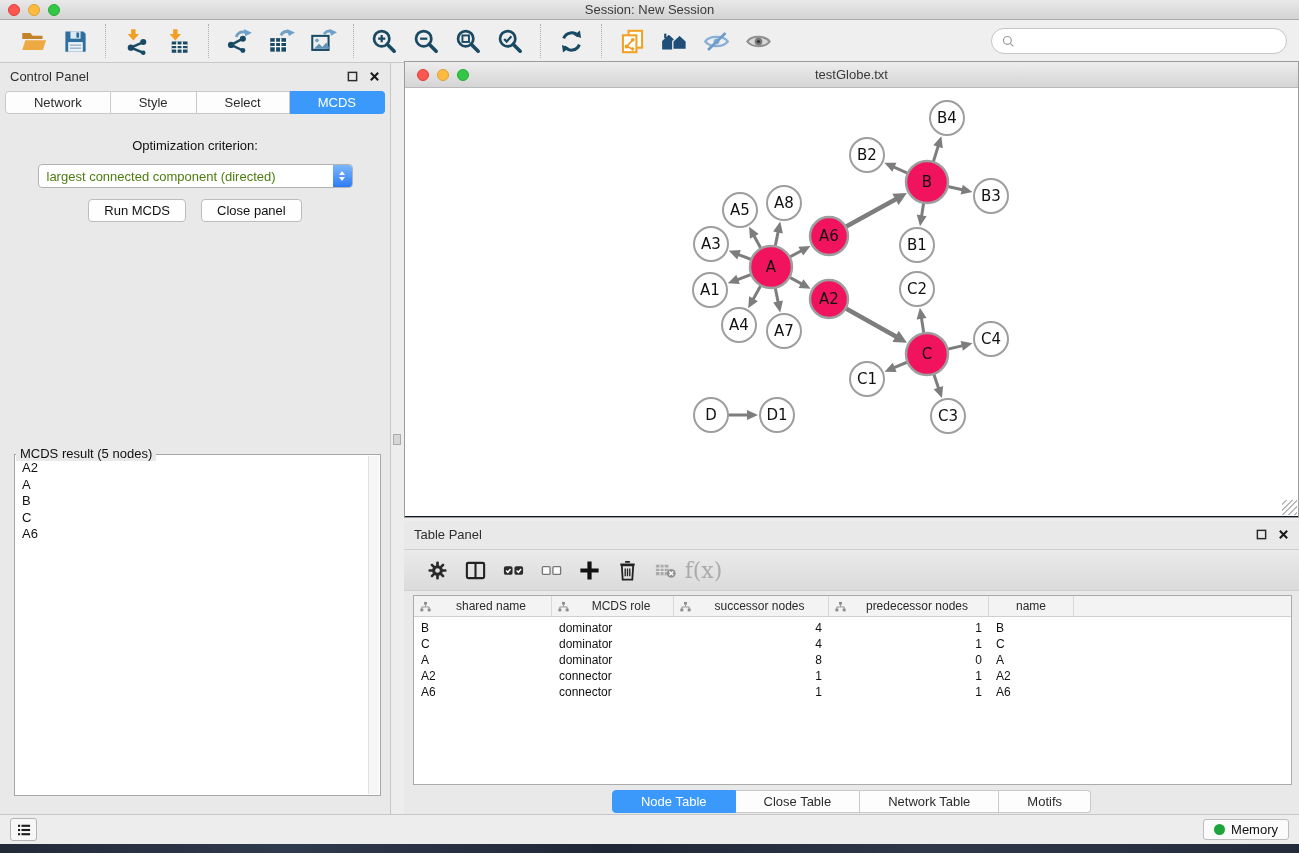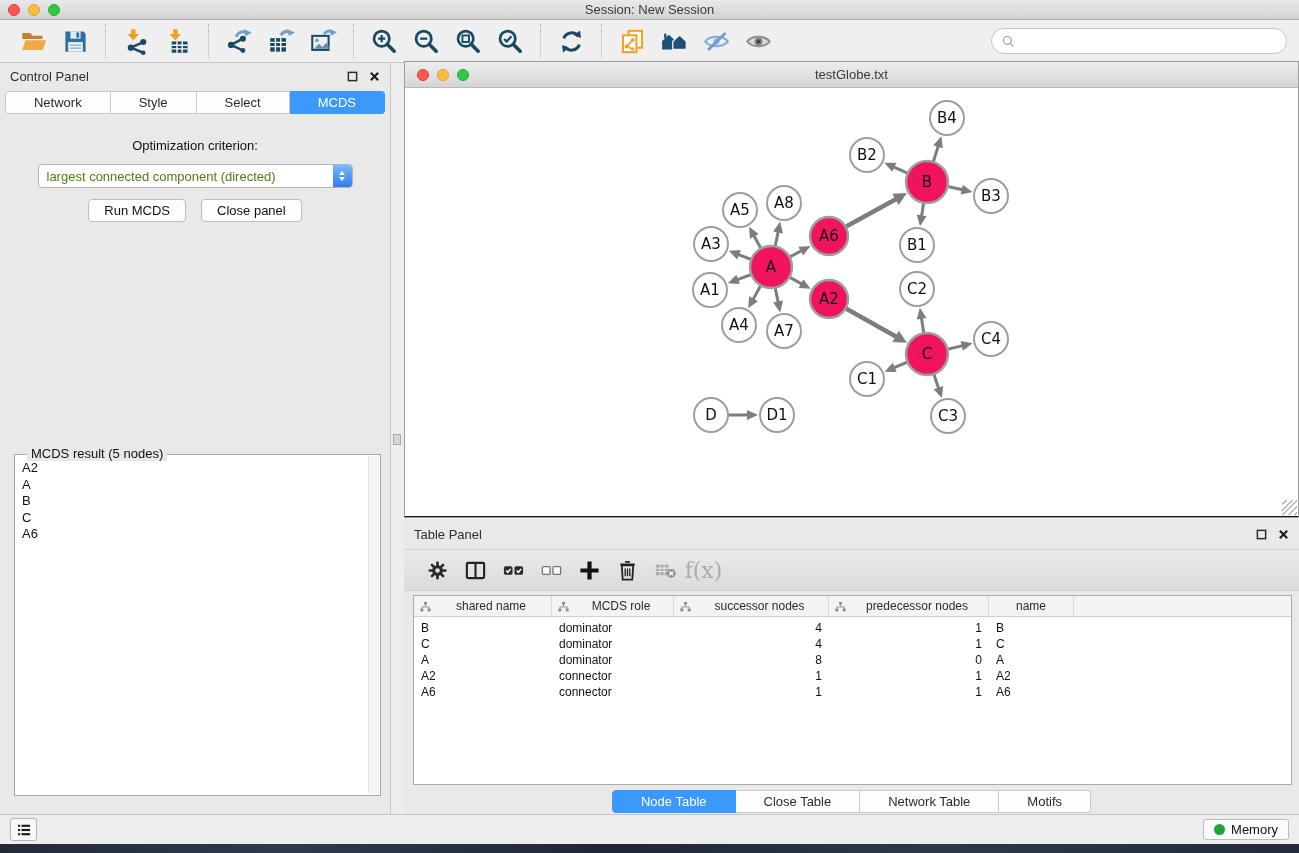--- a/index.html
+++ b/index.html
@@ -41,21 +41,21 @@
   .seg-tab.active { background:#3B99FC; border-color:#3B99FC; color:#fff; }
   .opt-label { text-align:center; font-size:13px; margin-top:24px; color:#111; }
   .dropdown { width:315px; height:24px; margin:11px auto 0; background:#fff; border:1px solid #B3B3B3; border-radius:4px; display:flex; align-items:center; overflow:hidden; }
   .dd-text { flex:1; font-size:13px; padding-left:8px; white-space:nowrap; color:#4d7c0f; }
   .dd-stepper { width:19px; height:100%; background:linear-gradient(#7CB8FD,#2D7BF5); display:flex; flex-direction:column; align-items:center; justify-content:center; gap:2px; }
   .dd-up { width:0; height:0; border-left:3.5px solid transparent; border-right:3.5px solid transparent; border-bottom:4px solid #fff; }
   .dd-down { width:0; height:0; border-left:3.5px solid transparent; border-right:3.5px solid transparent; border-top:4px solid #fff; }
   .cp-buttons { display:flex; justify-content:center; gap:15px; margin-top:11px; }
   .btn { font-size:13px; padding:3px 15px; background:#FEFEFE; border:1px solid #BDBDBD; border-radius:4px; color:#111; cursor:default; }
   .result-fieldset { position:absolute; left:14px; right:9px; top:391px; bottom:18px; border:1px solid #A6A6A6; background:#fff; }
-  .result-legend { position:absolute; top:-9px; left:12px; background:#E9E9E9; padding:0 4px; font-size:13px; color:#111; }
+  .result-legend { position:absolute; top:-9px; left:1px; background:#E9E9E9; padding:0 4px; font-size:13px; color:#111; }
   .result-list { position:absolute; left:1px; top:1px; bottom:1px; right:13px; padding:4px 0 0 6px; font-size:13px; line-height:16.5px; overflow:hidden; color:#111; }
   .result-scroll { position:absolute; top:1px; bottom:1px; right:1px; width:11px; background:#F6F6F6; border-left:1px solid #E2E2E2; }
 
   
   .v-divider { position:absolute; left:391px; top:0; width:13px; height:100%; background:#EDEDED; }
   .v-divider .handle { position:absolute; left:2px; top:371px; width:8px; height:11px; background:#D6D6D6; border:1px solid #ABABAB; }
 
   
   .right-area { position:absolute; left:404px; top:0; right:0; height:100%; }
   .network-frame { position:absolute; left:0; top:-2px; right:0; height:457px; border:1px solid #9C9C9C; background:#0f172a; }

